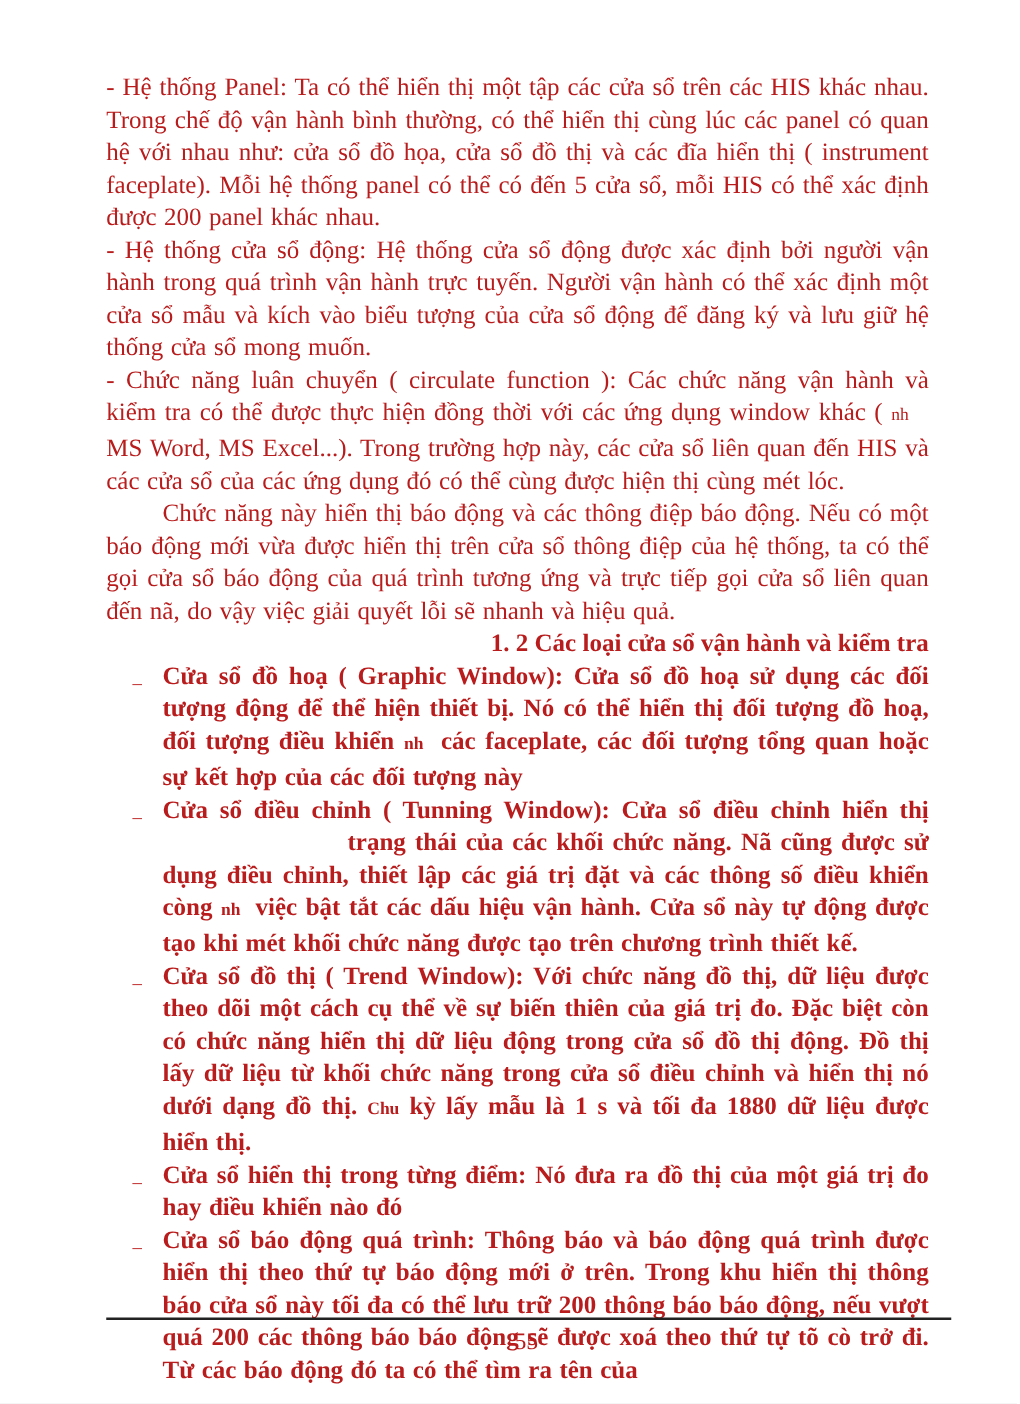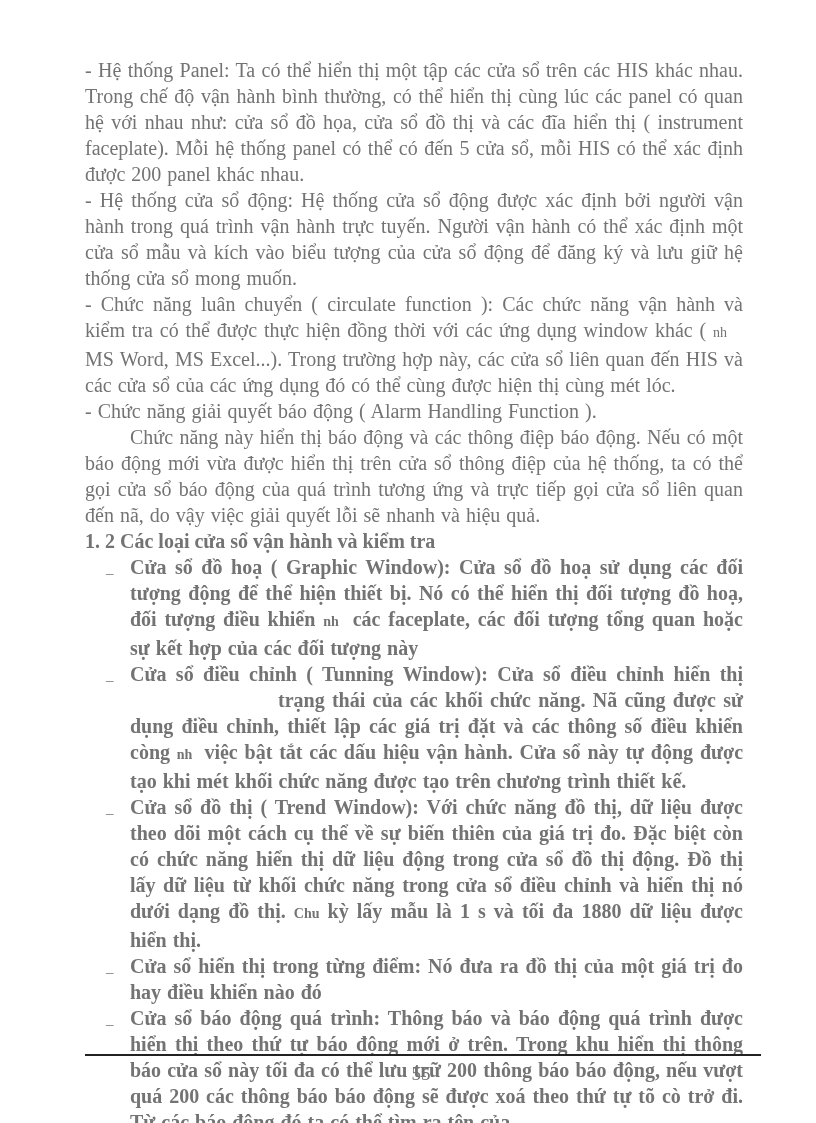--- a/index.html
+++ b/index.html
@@ -2,21 +2,21 @@
 <html lang="vi"><head>
 <meta charset="utf-8">
 <style>
   html, body { margin: 0; padding: 0; background: #e8e8e8; }
   .page {
     position: relative;
     width: 816px;
     height: 1123px;
     margin: 0 auto;
     background: #ffffff;
-    color: #737373;
+    color: #b91c1c;
     font-family: "Liberation Serif", "DejaVu Serif", serif;
     font-size: 20px;
     line-height: 26px;
     overflow: hidden;
   }
   .content {
     position: absolute;
     left: 85px;
     top: 57px;
     width: 658px;
@@ -25,21 +25,21 @@
     margin: 0;
     text-align: justify;
     word-spacing: 1px;
   }
   p.first-line-indent { text-indent: 45px; }
   h2.heading {
     margin: 0;
     font-size: 20px;
     line-height: 26px;
     font-weight: bold;
-    text-align: left;
+    text-align: right;
   }
   ul.bullets { list-style: none; margin: 0; padding: 0; }
   li.bullet { display: flex; }
   .marker {
     flex: 0 0 45px;
     box-sizing: border-box;
     padding-left: 21px;
     font-size: 15px;
     transform: translateY(6px);
   }
@@ -67,21 +67,20 @@
 
 <div class="page">
   <div class="content">
 
     <p class="para"><span>- Hệ thống Panel: Ta có thể hiển thị một tập các cửa sổ trên các HIS khác nhau. Trong chế độ vận hành bình thường, có thể hiển thị cùng lúc các panel có quan hệ với nhau như: cửa sổ đồ họa, cửa sổ đồ thị và các đĩa hiển thị ( instrument faceplate). Mỗi hệ thống panel có thể có đến 5 cửa sổ, mỗi HIS có thể xác định được 200 panel khác nhau.</span></p>
 
     <p class="para"><span>- Hệ thống cửa sổ động: Hệ thống cửa sổ động được xác định bởi người vận hành trong quá trình vận hành trực tuyến. Người vận hành có thể xác định một cửa sổ mẫu và kích vào biểu tượng của cửa sổ động để đăng ký và lưu giữ hệ thống cửa sổ mong muốn.</span></p>
 
     <p class="para"><span>- Chức năng luân chuyển ( circulate function ): Các chức năng vận hành và kiểm tra có thể được thực hiện  đồng thời với các ứng dụng window khác ( </span><span class="sm">nh</span><span class="gap" style="width: 16px;"></span><span>MS Word, MS Excel...). Trong trường hợp này, các cửa sổ liên  quan đến HIS và các cửa sổ của các ứng dụng đó có thể cùng được hiện thị cùng mét lóc.</span></p>
 
-    <p class="para"><span>- Chức năng giải quyết báo động ( Alarm Handling Function ).</span></p>
 
     <p class="para first-line-indent"><span>Chức năng này hiển thị báo động và các thông điệp báo động. Nếu có một báo động mới vừa được hiển thị trên cửa sổ thông điệp của hệ thống, ta có thể gọi cửa sổ báo động của quá trình tương ứng và trực tiếp gọi cửa sổ liên  quan đến nã, do vậy việc giải quyết lỗi sẽ nhanh và hiệu quả.</span></p>
 
     <h2 class="heading">1. 2 Các loại cửa sổ vận hành và kiểm tra</h2>
 
     <ul class="bullets">
       <li class="bullet">
         <span class="marker">–</span>
         <span class="li-text"><span>Cửa sổ đồ hoạ ( Graphic Window): Cửa sổ đồ hoạ sử dụng các đối tượng động để thể hiện  thiết bị. Nó có thể hiển thị đối tượng đồ hoạ, đối tượng điều khiển </span><span class="sm">nh</span><span class="gap" style="width: 14px;"></span><span>các faceplate, các đối tượng tổng quan hoặc sự kết hợp của các đối tượng này</span></span>
       </li>

